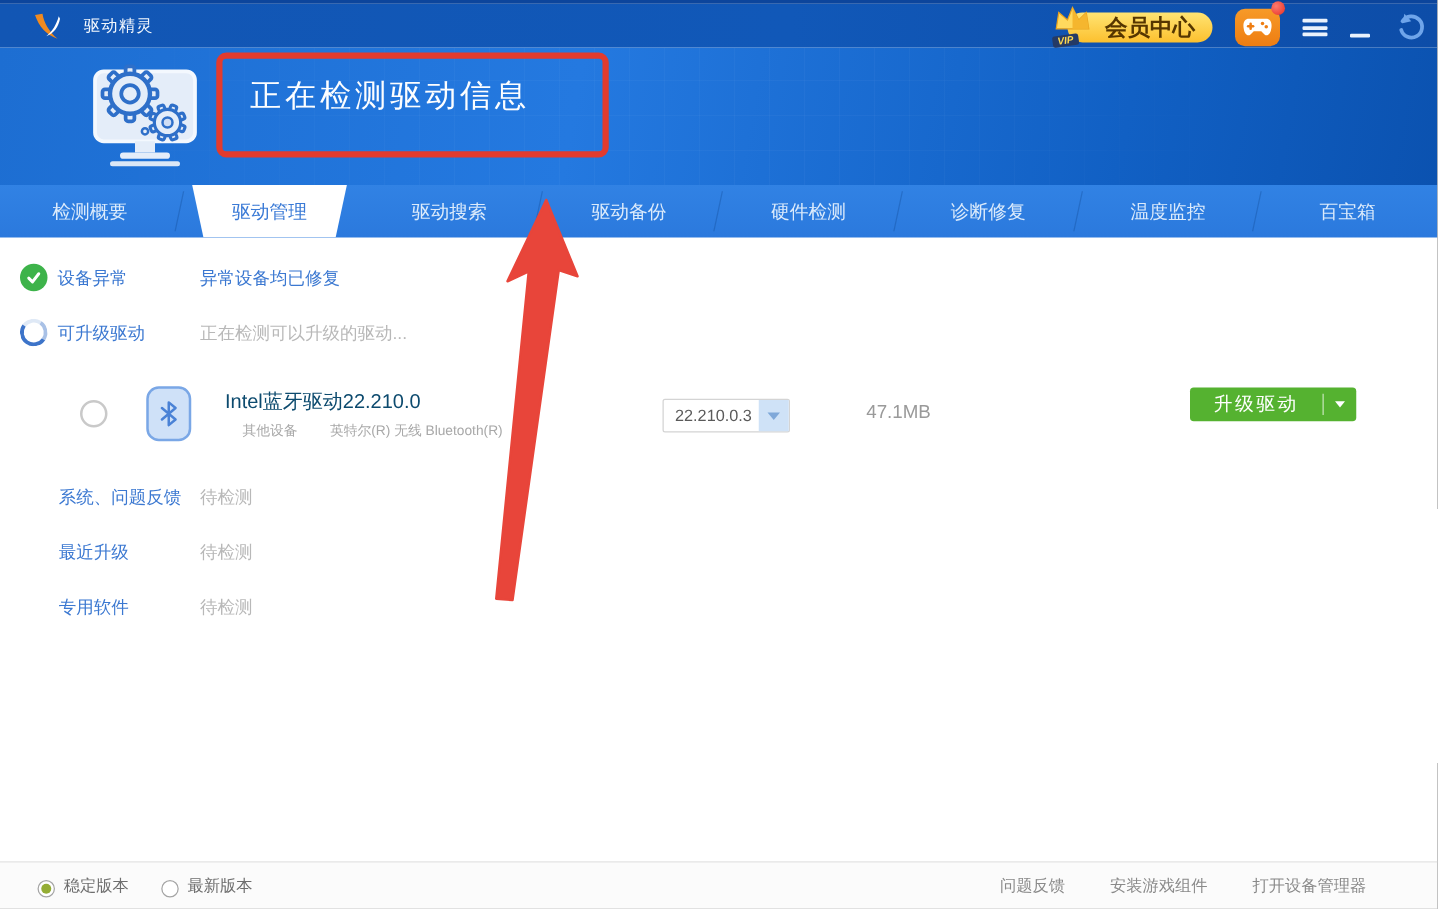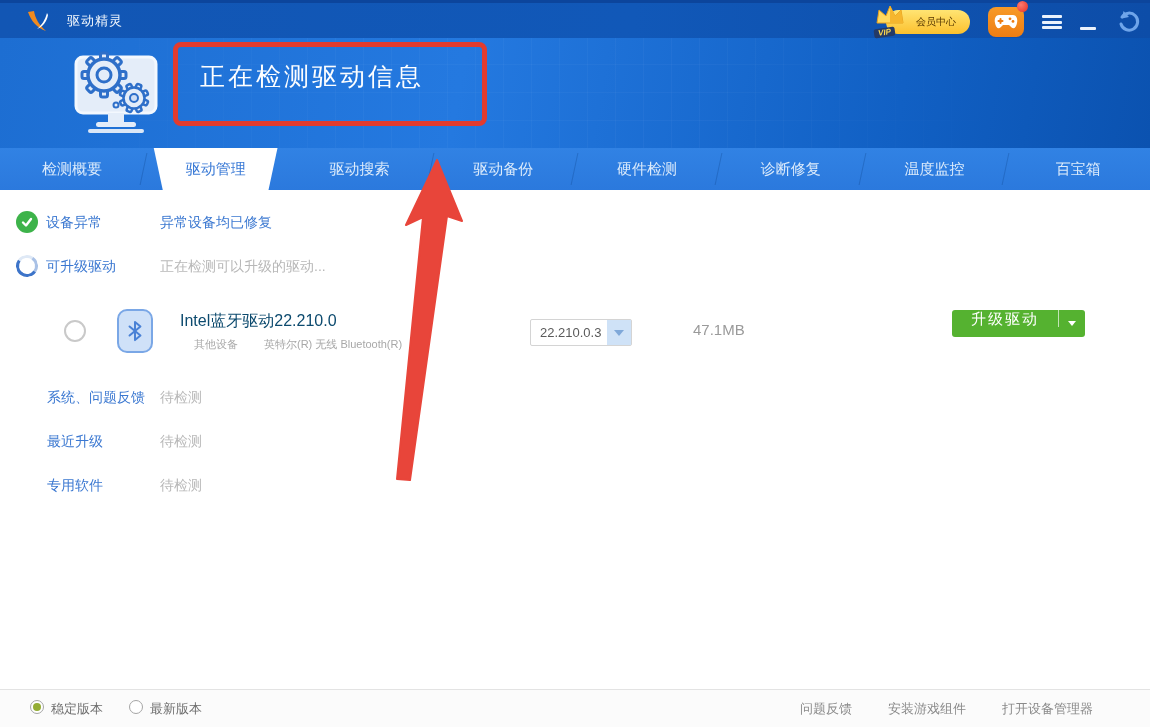--- a/index.html
+++ b/index.html
@@ -9,21 +9,21 @@
 
   
   .topstrip { position:absolute; left:0; top:0; width:100%; height:38px;
     background:linear-gradient(90deg,#1256b4 0%,#1158b8 55%,#0d4da8 100%);
     border-top:3px solid #0c459c; z-index:5; }
   .logo-wrap { position:absolute; left:26px; top:6px; display:flex; align-items:center; gap:17px; }
   .logo-text { color:#f2f7fd; font-size:13px; letter-spacing:1px; }
   .win-controls { position:absolute; right:0; top:0; height:38px; display:flex; align-items:center; gap:18px; padding-right:10px; }
   .vip-btn { position:relative; height:24px; background:linear-gradient(180deg,#ffe473,#fcc02e);
     border-radius:13px; display:flex; align-items:center; padding:0 14px 0 30px; cursor:pointer; }
-  .vip-btn .vip-label-text { color:#553600; font-size:10px; font-weight:normal; }
+  .vip-btn .vip-label-text { color:#553600; font-size:18px; font-weight:bold; }
   .vip-crown { position:absolute; left:-14px; top:-9px; width:34px; height:34px; }
   .vip-ribbon { position:absolute; left:-12px; bottom:-3px; background:#243a66; color:#ffd94e;
     font-size:8px; font-style:italic; font-weight:bold; padding:0px 4px; border-radius:2px; transform:rotate(-8deg); }
   .gamepad-btn { position:relative; width:36px; height:30px; background:linear-gradient(180deg,#f79a28,#ee7d12);
     border-radius:8px; display:flex; align-items:center; justify-content:center; cursor:pointer; }
   .gamepad-dot { position:absolute; right:-4px; top:-6px; width:11px; height:11px; border-radius:50%;
     background:radial-gradient(circle at 35% 35%,#ff7a6e,#e52f23); }
   .menu-icon { width:20px; height:14px; display:flex; flex-direction:column; justify-content:space-between; cursor:pointer; }
   .menu-icon i { display:block; height:3px; background:#eaf2fc; border-radius:1px; }
   .min-icon { width:16px; height:3px; background:#eaf2fc; border-radius:1px; margin-top:12px; cursor:pointer; }
@@ -80,32 +80,32 @@
 
   .ver-select { position:absolute; left:530px; top:129px; width:102px; height:27px; background:#fff;
     border:1px solid #d4d4d4; border-radius:2px; display:flex; align-items:center; cursor:pointer; }
   .ver-select .ver-text { flex:1; padding-left:9px; font-size:13px; color:#5a5a5a; }
   .ver-caret { width:24px; height:100%; background:#cfe2f7; display:flex; align-items:center; justify-content:center; }
   .caret-down { width:0; height:0; border-left:5px solid transparent; border-right:5px solid transparent;
     border-top:6px solid #7fa8d9; }
   .drv-size { position:absolute; left:693px; top:131px; font-size:15px; color:#9a9a9a; }
 
   .upgrade-btn { position:absolute; left:952px; top:120px; width:133px; height:27px; background:#55b230;
-    border-radius:3px; display:flex; color:#fff; font-size:15px; cursor:pointer; }
+    border-radius:3px; display:flex; align-items:center; color:#fff; font-size:15px; cursor:pointer; }
   .upgrade-btn .lbl { flex:1; text-align:center; letter-spacing:2px; }
   .upgrade-btn .sep { width:1px; height:17px; background:rgba(255,255,255,.65); }
   .upgrade-btn .dd { width:26px; display:flex; align-items:center; justify-content:center; }
   .upgrade-btn .dd .caret-down { border-top-color:#fff; border-left-width:4px; border-right-width:4px; border-top-width:5px; }
 
   
   .footer { position:absolute; left:0; bottom:0; width:100%; height:38px; background:#fbfbfb;
     border-top:1px solid #e3e3e3; display:flex; align-items:center; justify-content:space-between;
     padding:0 57px 0 30px; }
   .radio-group { display:flex; align-items:center; gap:26px; }
-  .radio { display:flex; align-items:flex-start; gap:7px; cursor:pointer; }
+  .radio { display:flex; align-items:flex-end; gap:7px; cursor:pointer; }
   .radio .circle { width:14px; height:14px; border-radius:50%; border:1px solid #a5a5a5; background:#fff;
     display:flex; align-items:center; justify-content:center; }
   .radio.selected .circle::after { content:""; width:8px; height:8px; border-radius:50%; background:#94ad35; }
   .radio .rlabel { font-size:13px; color:#6e6e6e; }
   .footer-links { display:flex; gap:36px; }
   .footer-links .flink { font-size:13px; color:#8a8a8a; cursor:pointer; }
 </style>
 </head>
 <body>
 

